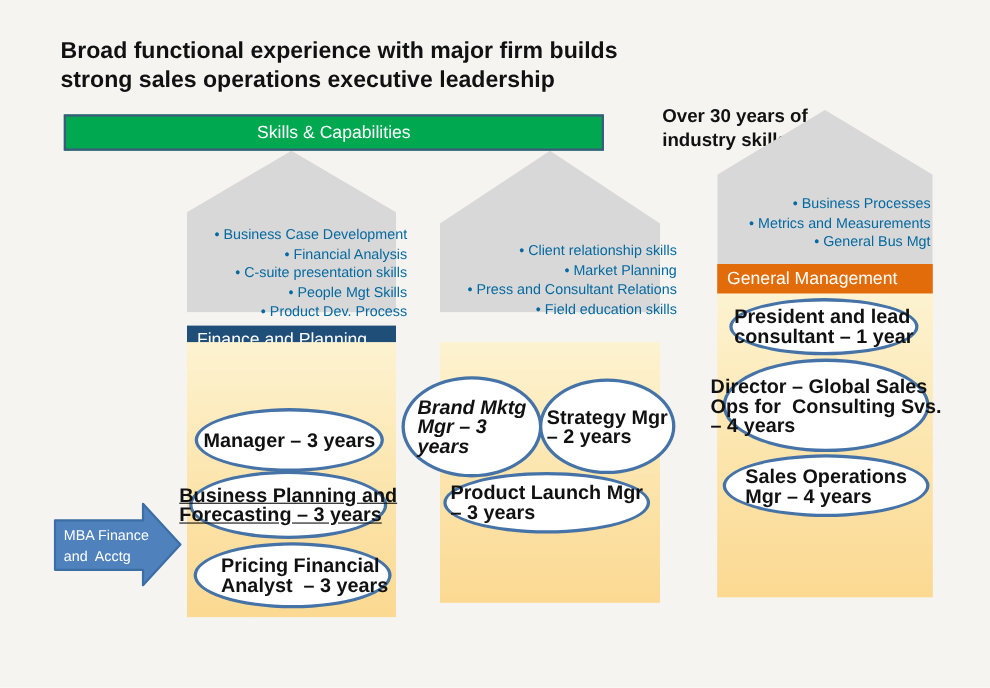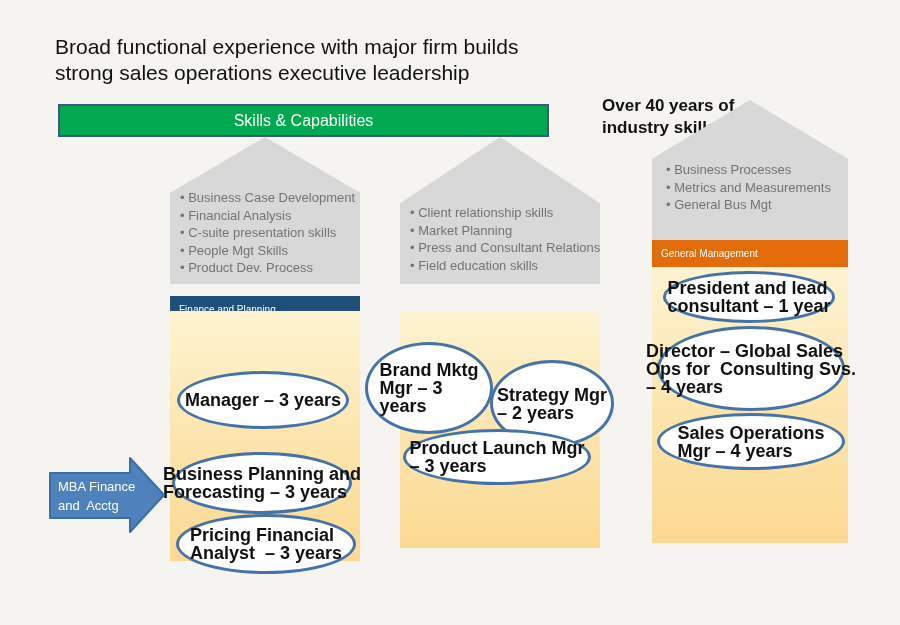--- a/index.html
+++ b/index.html
@@ -3,65 +3,65 @@
 <meta charset="utf-8">
 <style>
   html,body { margin:0; padding:0; }
   body { font-family:"Liberation Sans", sans-serif; }
   #slide {
     position:relative; width:900px; height:625px;
     background:#f5f4f1; overflow:hidden; color:#1a1a1a;
   }
   
   .title { position:absolute; left:55px; top:34px; width:580px;
-    font-size:21px; font-weight:normal; line-height:26px; color:#111; }
+    font-size:21px; font-weight:bold; line-height:26px; color:#111; }
   
   .skills-banner { position:absolute; left:58px; top:104px; width:487px; height:29px;
     background:#00a94f; border:2px solid #3d5a7e;
     color:#fff; font-size:16px; line-height:29px; text-align:center; }
   
   .industry-note { position:absolute; left:602px; top:95px;
     font-size:17px; font-weight:bold; line-height:22px; color:#111; }
   
   .pent { position:absolute; background:#d8d8d8; }
   .pent.c1 { left:170px; top:137px; width:190px; height:147px;
     clip-path:polygon(50% 0, 100% 38%, 100% 100%, 0 100%, 0 38%); }
   .pent.c2 { left:400px; top:137px; width:200px; height:147px;
     clip-path:polygon(50% 0, 100% 45%, 100% 100%, 0 100%, 0 45%); }
   .pent.c3 { left:652px; top:100px; width:196px; height:140px;
     clip-path:polygon(50% 0, 100% 42%, 100% 100%, 0 100%, 0 42%); }
   
-  .skill-list { position:absolute; margin:0; padding:0; list-style:none;
-    font-size:13px; line-height:17.5px; color:#737373; }
+  .skill-list { position:absolute; margin:15px; padding:0; list-style:none;
+    font-size:13px; line-height:17.5px; color:#0369a1;text-align:right; }
   .skill-list li::before { content:"• "; }
   .skill-list.c1 { left:180px; top:189px; }
   .skill-list.c2 { left:410px; top:204px; }
   .skill-list.c3 { left:666px; top:161px; }
   
   .cat-banner { position:absolute; height:27px; color:#fff;
-    font-size:10px; line-height:27px; padding-left:9px; box-sizing:border-box; }
+    font-size:16px; line-height:27px; padding-left:9px; box-sizing:border-box; }
   .cat-banner.c1 { left:170px; top:296px; width:190px; background:#1f4e79; }
   .cat-banner.c2 { left:400px; top:284px; width:200px; background:#404040;margin-top:33px; }
   .cat-banner.c3 { left:652px; top:240px; width:196px; background:#e36c0a; }
   
   .pillar { position:absolute; background:linear-gradient(180deg,#fdf3d1 0%,#fce4ab 55%,#fbd992 100%); }
   .pillar.c1 { left:170px; top:311px; width:190px; height:250px; }
   .pillar.c2 { left:400px; top:311px; width:200px; height:237px; }
   .pillar.c3 { left:652px; top:267px; width:196px; height:276px; }
   
   .role { position:absolute; background:#fff; border:3px solid #4573a7;
     border-radius:50%; box-sizing:border-box;
     display:flex; align-items:center; justify-content:center;
     font-size:18px; font-weight:bold; line-height:18px; color:#111; text-align:left; }
   .role .rline { display:block; white-space:pre; }
   .r-c1e1 { left:177px; top:371px; width:172px; height:58px; }
-  .r-c1e2 { left:172px; top:452px; width:180px; height:62px; }
-  .r-c1e3 { left:176px; top:514px; width:180px; height:60px; }
-  .r-c2e1 { left:365px; top:342px; width:128px; height:92px; }
-  .r-c2e2 { left:490px; top:360px; width:124px; height:87px; }
+  .r-c1e2 { left:172px; top:428px; width:180px; height:62px;text-decoration:underline; }
+  .r-c1e3 { left:176px; top:493px; width:180px; height:60px;justify-content:flex-end; }
+  .r-c2e1 { left:365px; top:342px; width:128px; height:92px;font-style:italic; }
+  .r-c2e2 { left:490px; top:344px; width:124px; height:87px; }
   .r-c2e3 { left:403px; top:429px; width:188px; height:56px; }
   .r-c3e1 { left:663px; top:271px; width:172px; height:52px; }
   .r-c3e2 { left:657px; top:326px; width:188px; height:85px; }
   .r-c3e3 { left:657px; top:413px; width:188px; height:57px; }
   
   .mba-arrow-svg { position:absolute; left:46px; top:454px; }
   .mba-arrow-text { position:absolute; left:58px; top:477px;
     color:#fff; font-size:13px; line-height:19px; }
   .mba-arrow-text span { display:block; white-space:pre; }
   
@@ -75,21 +75,21 @@
 <div id="slide">
 
   <div class="title">
     <div>Broad functional experience with major firm builds</div>
     <div>strong sales operations executive leadership</div>
   </div>
 
   <div class="skills-banner">Skills &amp; Capabilities</div>
 
   <div class="industry-note">
-    <div>Over 40 years of</div>
+    <div>Over 30 years of</div>
     <div>industry skills</div>
   </div>
 
   <div class="pent c1"></div>
   <div class="pent c2"></div>
   <div class="pent c3"></div>
 
   <ul class="skill-list c1">
     <li>Business Case Development</li>
     <li>Financial Analysis</li>

